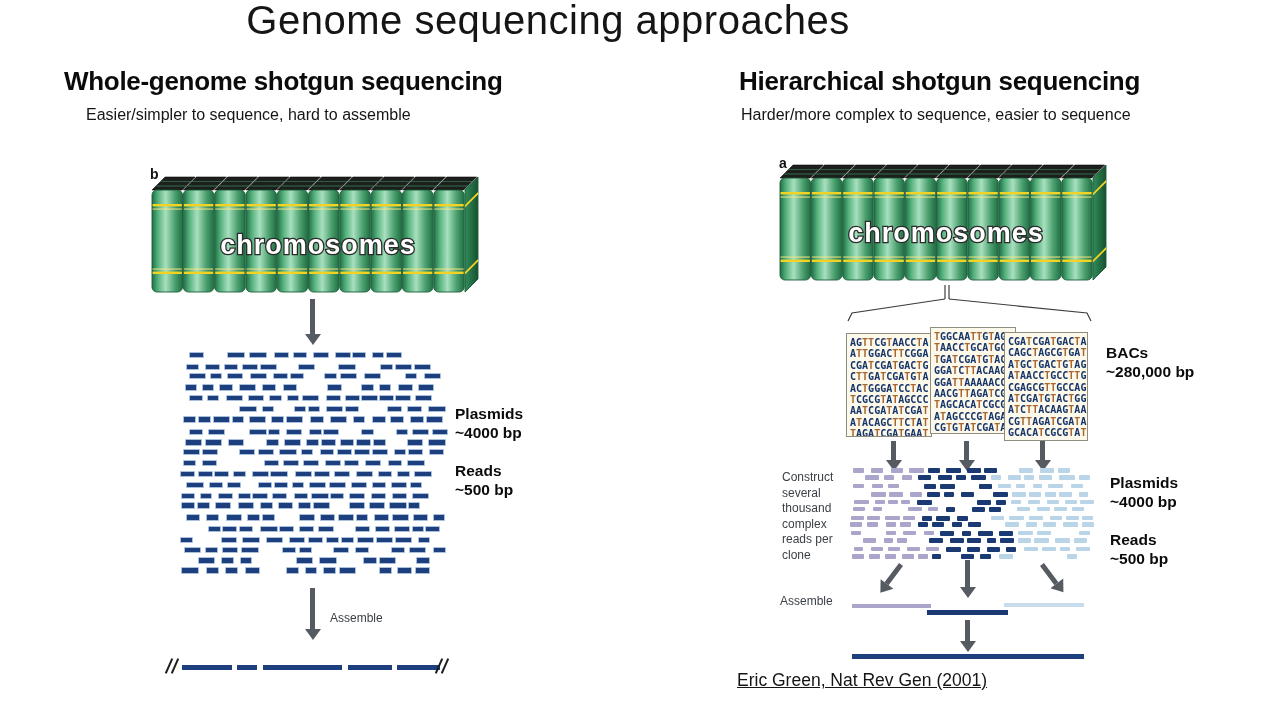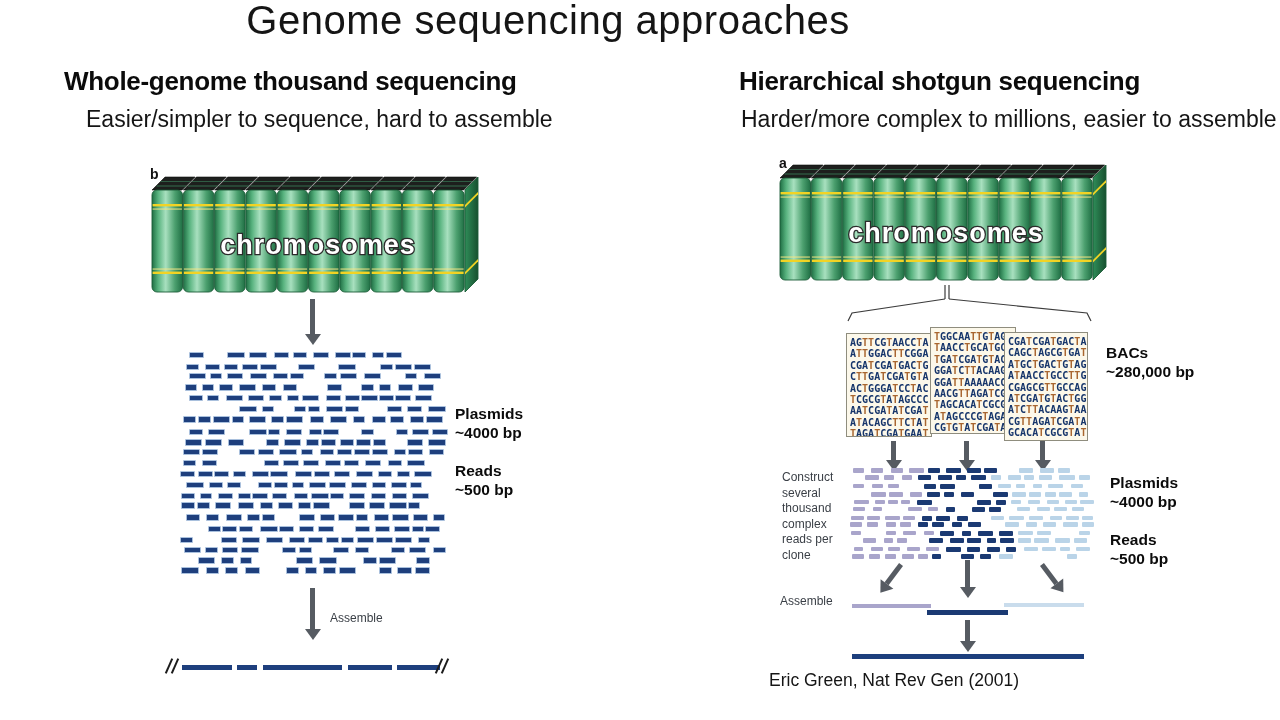--- a/index.html
+++ b/index.html
@@ -1,21 +1,21 @@
 <!DOCTYPE html>
 <html><head>
 <meta charset="utf-8">
 <style>
   html,body{margin:0;padding:0;background:#fff;}
   .stage{position:relative;width:1280px;height:720px;background:#ffffff;overflow:hidden;
          font-family:"Liberation Sans",sans-serif;color:#111;}
   .abs{position:absolute;}
   .slide-title{font-size:40px;font-weight:400;letter-spacing:.5px;color:#151515;text-align:center;}
   .col-heading{font-size:26px;font-weight:700;letter-spacing:-0.3px;color:#0b0b0b;}
-  .col-sub{font-size:23px;color:#151515;text-align:center;}
+  .col-sub{font-size:16px;color:#151515;text-align:center;}
   .panel-letter{font-size:14px;font-weight:700;color:#111;}
   .caption{font-size:12px;line-height:15.5px;color:#3a3f46;}
   .side-label{font-size:15.5px;font-weight:700;line-height:19px;color:#0b0b0b;}
   .citation{font-size:17.5px;color:#151515;}
   
   .arrow{position:absolute;display:flex;flex-direction:column;align-items:center;width:17px;}
   .arrow .stem{width:4.5px;background:#565b62;flex:1;}
   .arrow .head{width:0;height:0;border-left:8.5px solid transparent;border-right:8.5px solid transparent;
                border-top:11px solid #565b62;}
   
@@ -31,21 +31,21 @@
   .slash{position:absolute;width:2px;height:16px;background:#1c1c1c;transform:rotate(24deg);}
   svg{display:block;}
 </style>
 </head>
 <body>
 
 <div class="stage">
 
   <div class="abs slide-title" style="left:168px;top:-2px;width:760px;">Genome sequencing approaches</div>
 
-  <div class="abs col-heading" style="left:64px;top:66px;">Whole-genome thousand sequencing</div>
+  <div class="abs col-heading" style="left:64px;top:66px;">Whole-genome shotgun sequencing</div>
   <div class="abs col-sub" style="left:86px;top:106px;">Easier/simpler to sequence, hard to assemble</div>
 
   <div class="abs panel-letter" style="left:150px;top:166px;">b</div>
   <div class="abs" style="left:150px;top:168px;width:345px;height:132px;">
     <svg id="shelfL" width="345" height="132" viewBox="0 0 345 132">
         <defs>
           <linearGradient id="gshelfL" x1="0" y1="0" x2="1" y2="0">
             <stop offset="0" stop-color="#1f6f44"></stop>
             <stop offset="0.2" stop-color="#57b27e"></stop>
             <stop offset="0.45" stop-color="#a8e0bf"></stop>
@@ -414,21 +414,21 @@
       <div class="seg" style="left: 81px; top: 0px; width: 79px; height: 4.5px; background: rgb(30, 63, 125);"></div>
       <div class="seg" style="left: 166px; top: 0px; width: 44px; height: 4.5px; background: rgb(30, 63, 125);"></div>
       <div class="seg" style="left: 215px; top: 0px; width: 43px; height: 4.5px; background: rgb(30, 63, 125);"></div>
     </div>
   <div class="slash" style="left:168px;top:658px;"></div>
   <div class="slash" style="left:174px;top:658px;"></div>
   <div class="slash" style="left:438px;top:658px;"></div>
   <div class="slash" style="left:444px;top:658px;"></div>
 
   <div class="abs col-heading" style="left:739px;top:66px;">Hierarchical shotgun sequencing</div>
-  <div class="abs col-sub" style="left:741px;top:106px;">Harder/more complex to millions, easier to assemble</div>
+  <div class="abs col-sub" style="left:741px;top:106px;">Harder/more complex to sequence, easier to sequence</div>
 
   <div class="abs panel-letter" style="left:779px;top:155px;">a</div>
   <div class="abs" style="left:778px;top:156px;width:345px;height:132px;">
     <svg id="shelfR" width="345" height="132" viewBox="0 0 345 132">
         <defs>
           <linearGradient id="gshelfR" x1="0" y1="0" x2="1" y2="0">
             <stop offset="0" stop-color="#1f6f44"></stop>
             <stop offset="0.2" stop-color="#57b27e"></stop>
             <stop offset="0.45" stop-color="#a8e0bf"></stop>
             <stop offset="0.75" stop-color="#4ca06f"></stop>
@@ -768,15 +768,15 @@
   <div class="seg" style="left:927px;top:610px;width:81px;height:5px;background:#1b3a73;"></div>
   <div class="seg" style="left:1004px;top:603px;width:80px;height:4px;background:#c9dcec;"></div>
 
   <div class="arrow" style="left:959px;top:620px;height:32px;">
     <div class="stem"></div>
       <div class="head"></div>
     </div>
 
   <div class="seg" style="left:852px;top:654px;width:232px;height:5px;background:#1d3f7d;"></div>
 
-  <div class="abs citation" style="left:769px;top:670px;">Eric Green, Nat Rev Gen (2001)</div>
+  <div class="abs citation" style="left:737px;top:670px;text-decoration:underline;">Eric Green, Nat Rev Gen (2001)</div>
 
 </div>
 
 </body></html>

